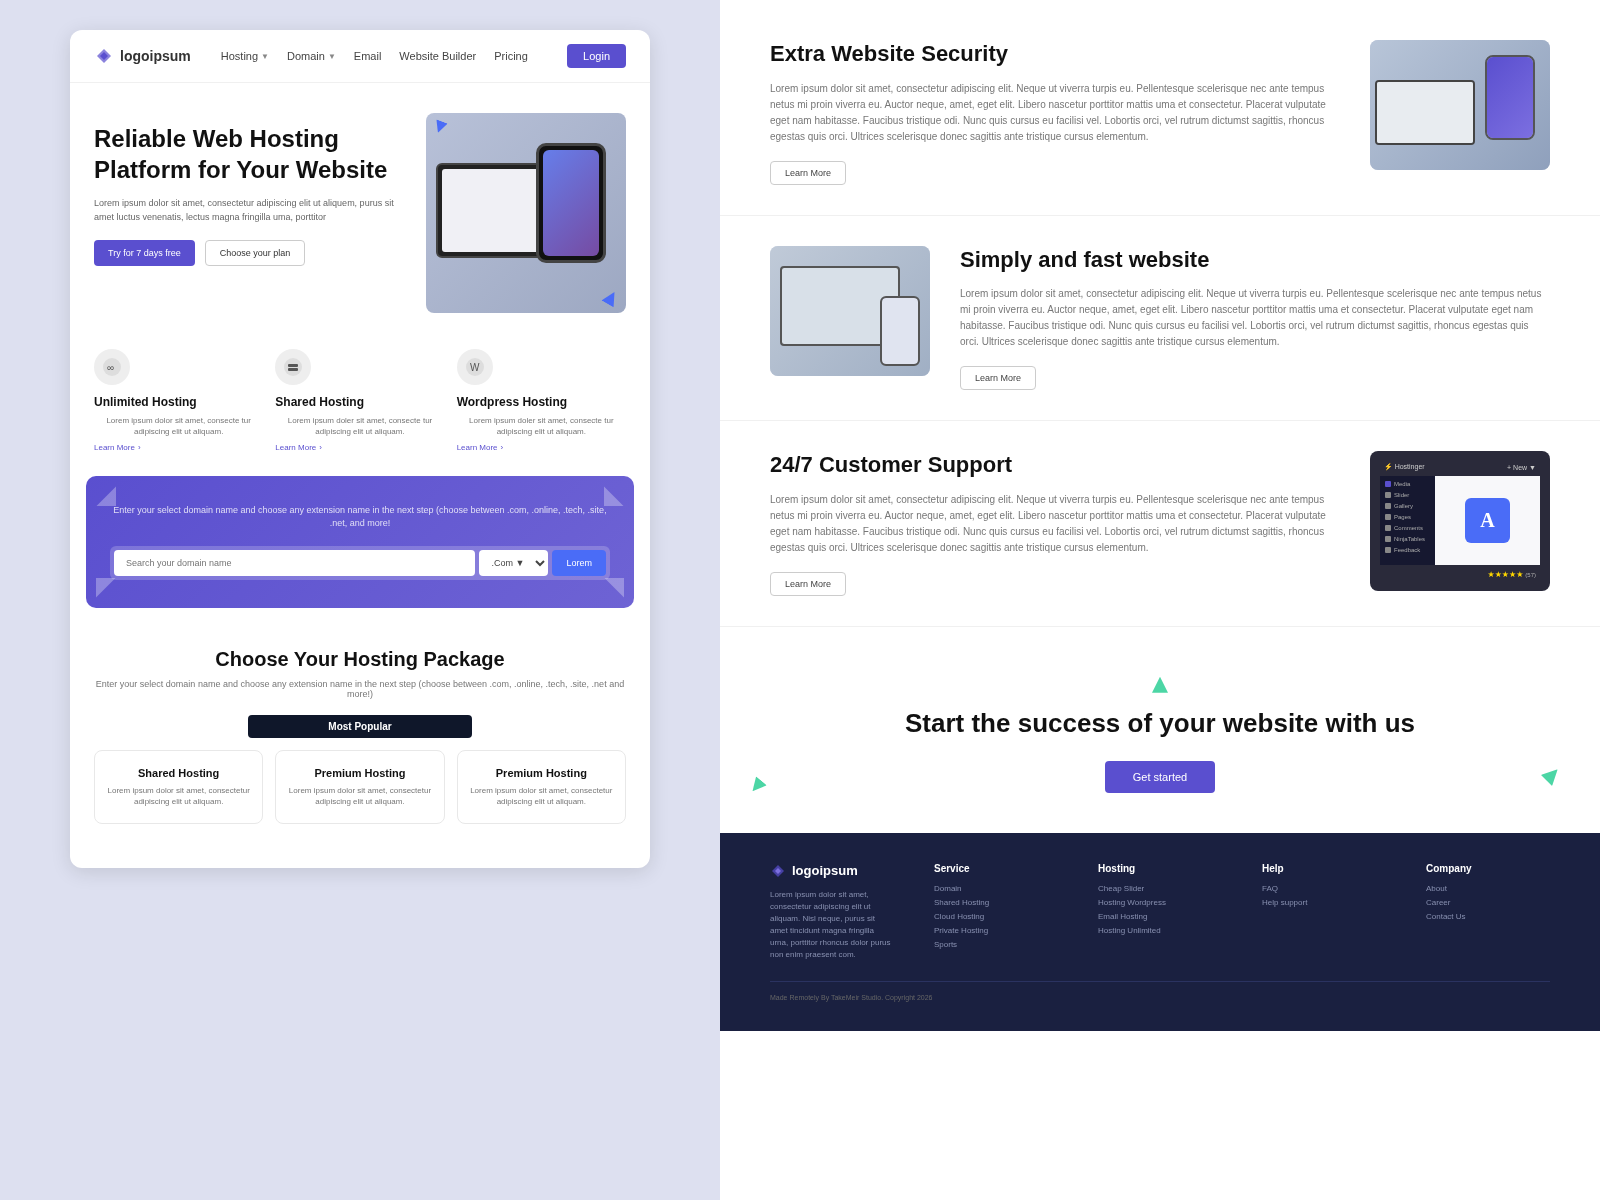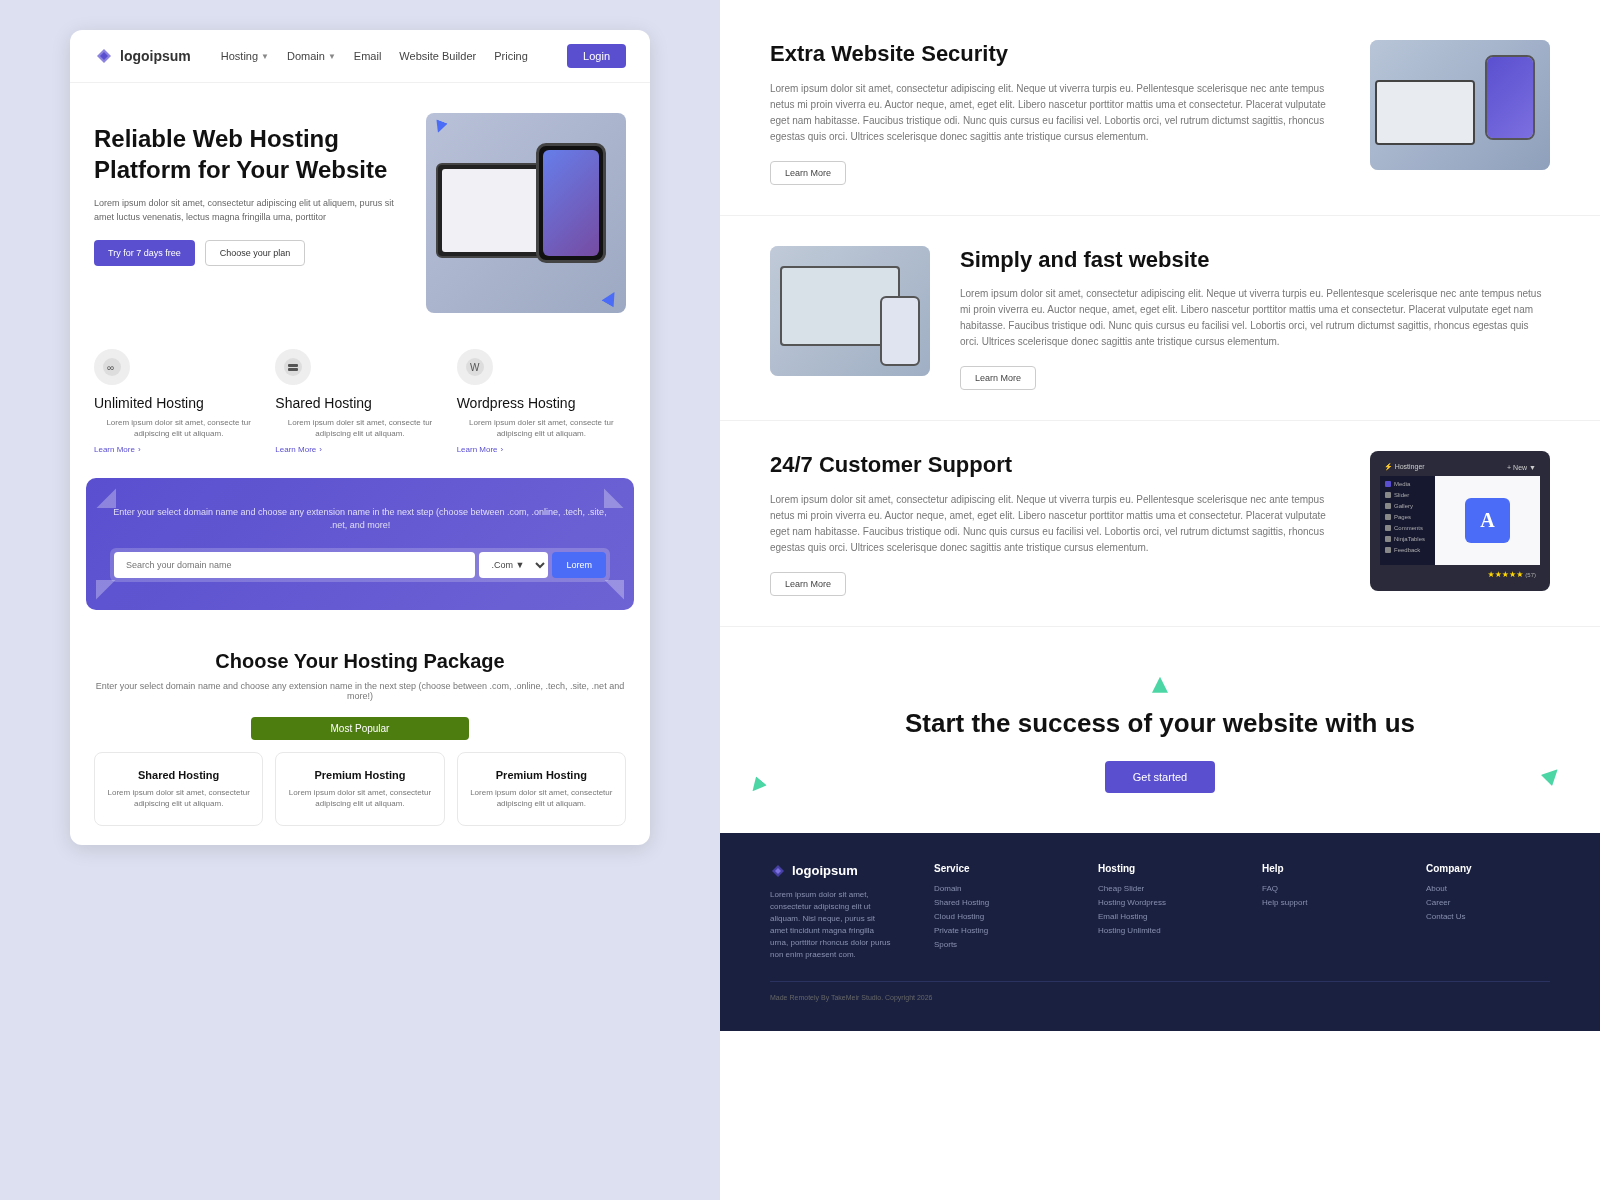--- a/index.html
+++ b/index.html
@@ -144,22 +144,22 @@
       height: 36px;
       border-radius: 50%;
       background: #eee;
       display: flex;
       align-items: center;
       justify-content: center;
       overflow: hidden;
       margin-bottom: 4px;
     }
     .feature-title {
-      font-size: 14px;
-      font-weight: 400;
+      font-size: 12px;
+      font-weight: 700;
       color: #111;
     }
     .feature-desc {
       font-size: 8px;
       color: #777;
       line-height: 1.4;
       text-align: center;
     }
     .feature-learn {
       font-size: 8px;
@@ -233,39 +233,39 @@
       height: 20px;
       background: rgba(255,255,255,0.3);
     }
     .domain-corner.tl { top: 10px; left: 10px; clip-path: polygon(0 100%, 100% 0, 100% 100%); }
     .domain-corner.tr { top: 10px; right: 10px; clip-path: polygon(0 0, 100% 100%, 0 100%); }
     .domain-corner.bl { bottom: 10px; left: 10px; clip-path: polygon(0 0, 100% 0, 0 100%); }
     .domain-corner.br { bottom: 10px; right: 10px; clip-path: polygon(0 0, 100% 0, 100% 100%); }
 
     
     .packages-section {
-      padding: 20px 24px 19px;
+      padding: 20px 24px 44px;
       text-align: center;
     }
     .packages-title {
       font-size: 20px;
       font-weight: 800;
       color: #111;
       margin-bottom: 8px;
     }
     .packages-desc {
       font-size: 9px;
       color: #777;
       margin-bottom: 16px;
     }
     .popular-badge {
-      background: #4d7c0f;
+      background: #0f172a;
       color: #fff;
       font-size: 10px;
-      font-weight: 400;
+      font-weight: 700;
       padding: 6px 80px;
       border-radius: 4px;
       display: inline-block;
       margin-bottom: 12px;
     }
     .packages-grid {
       display: flex;
       gap: 12px;
     }
     .package-card {

